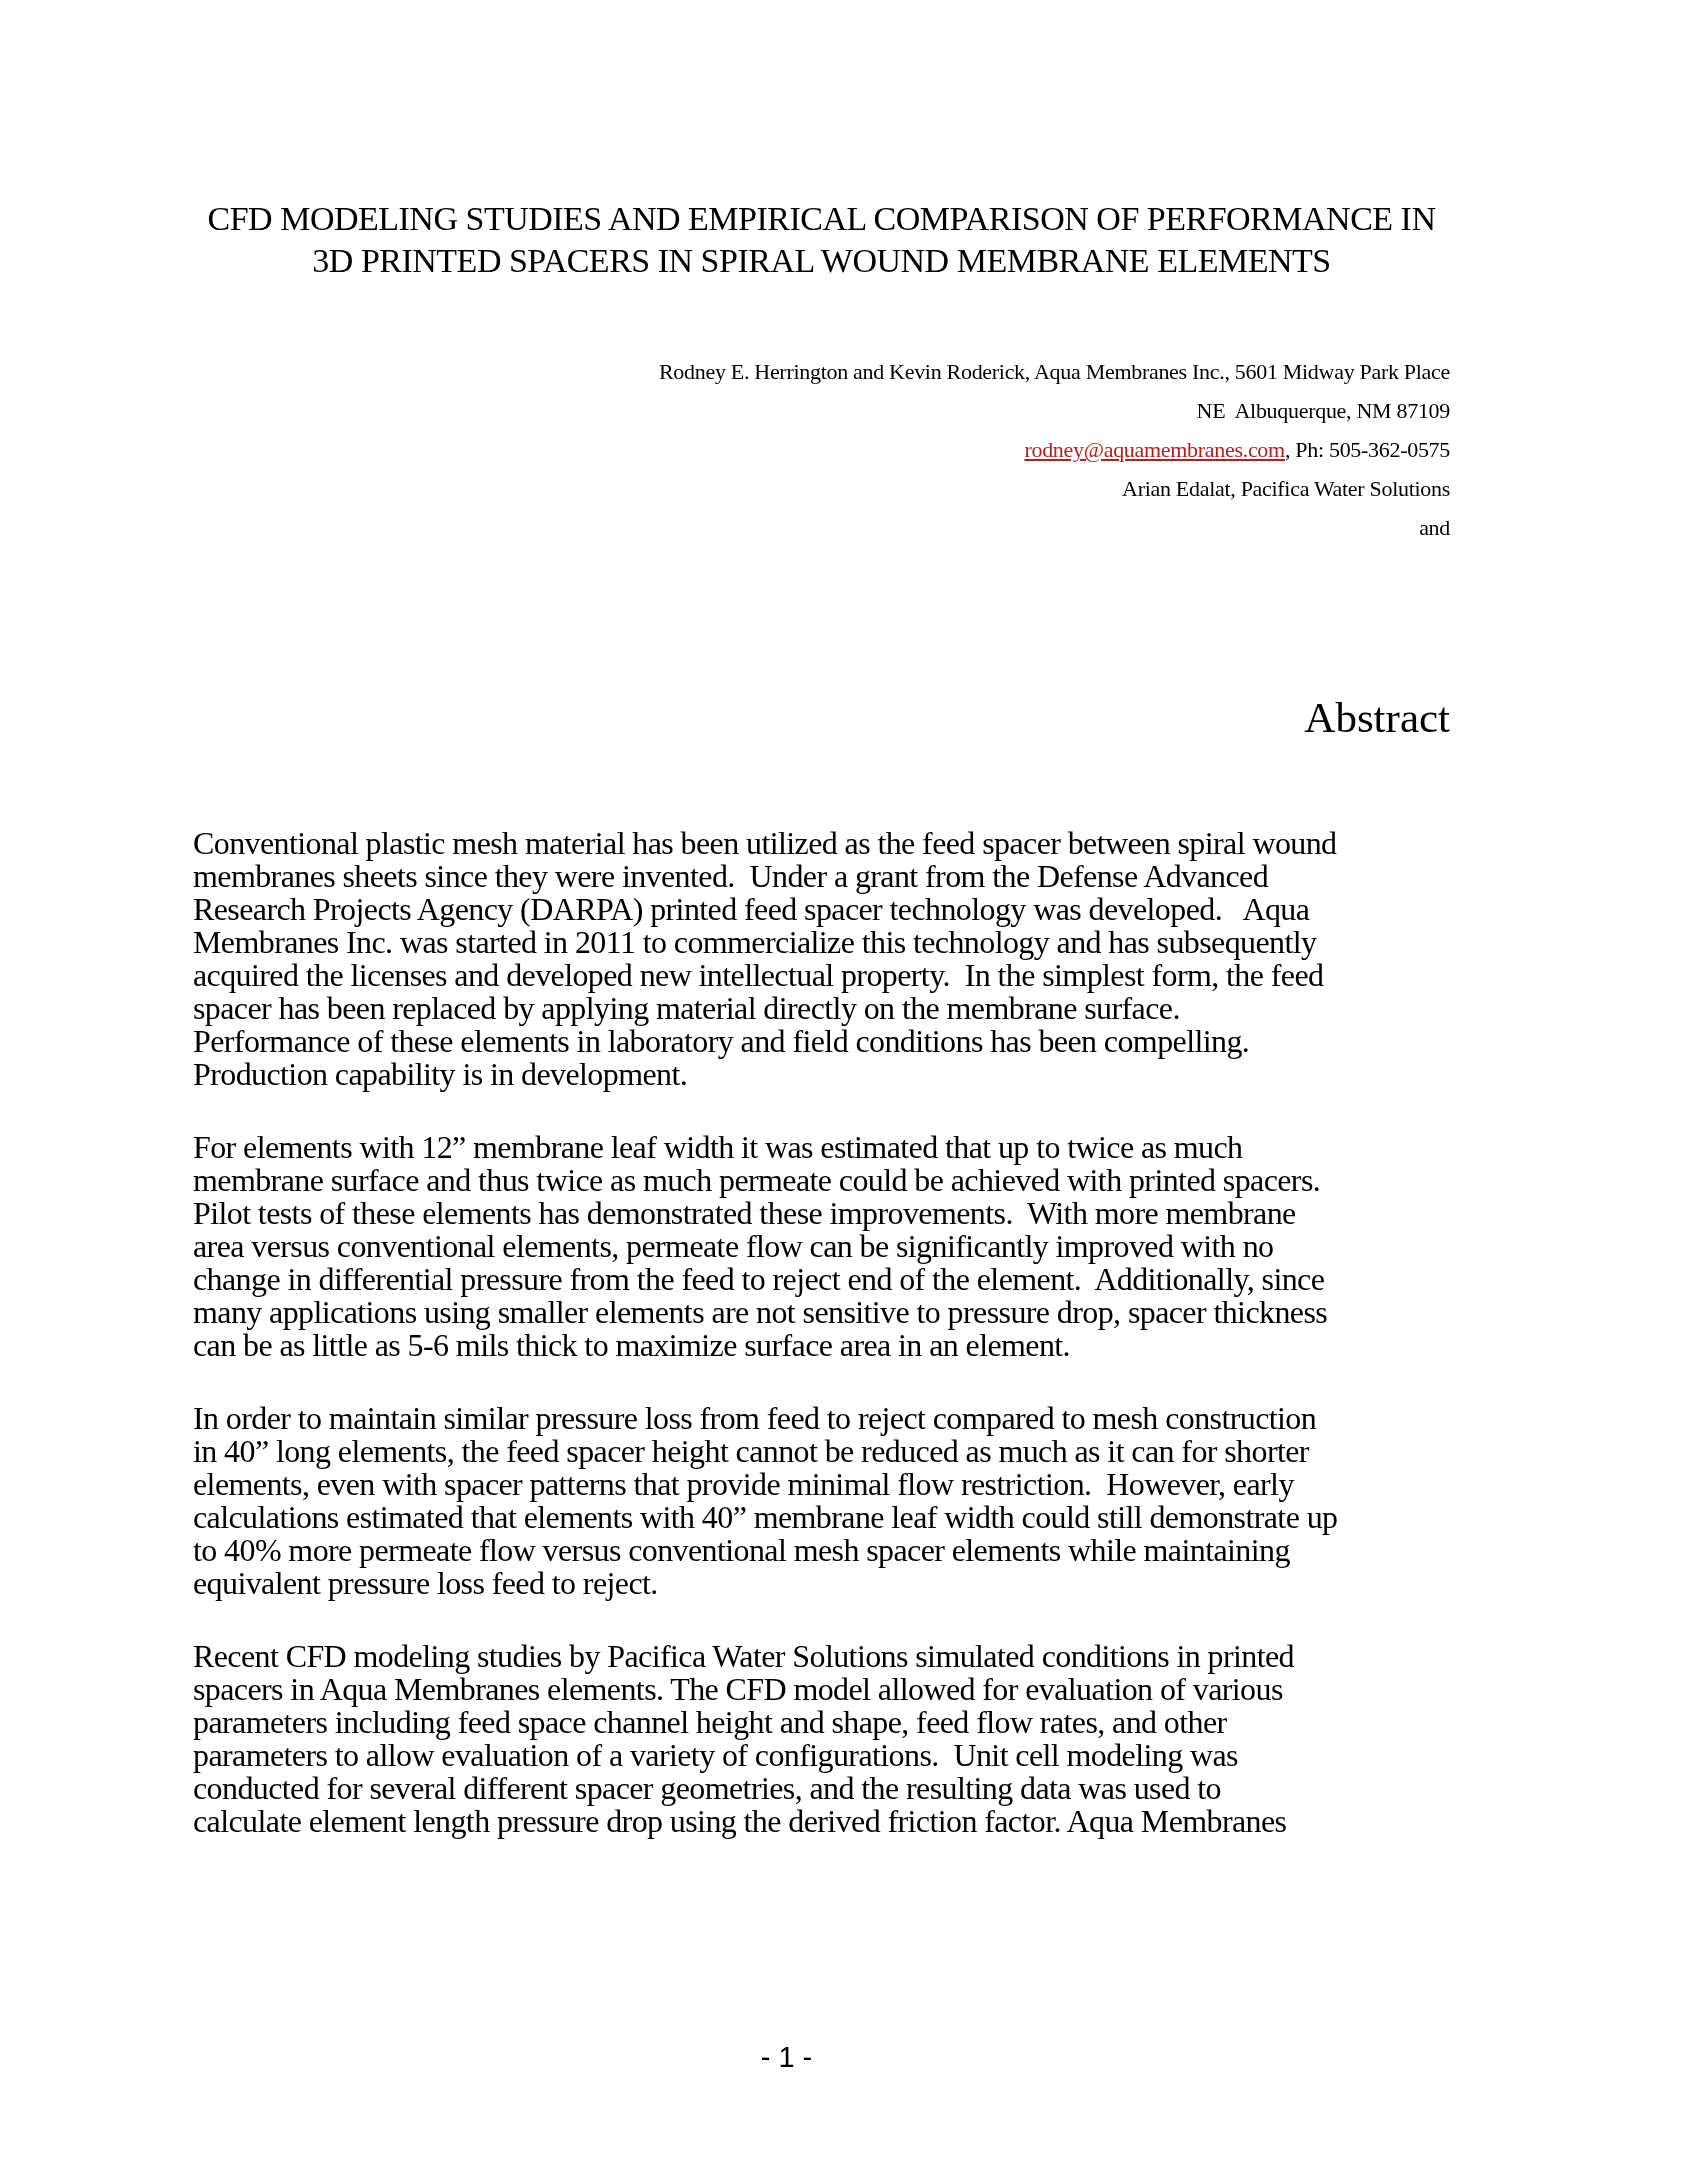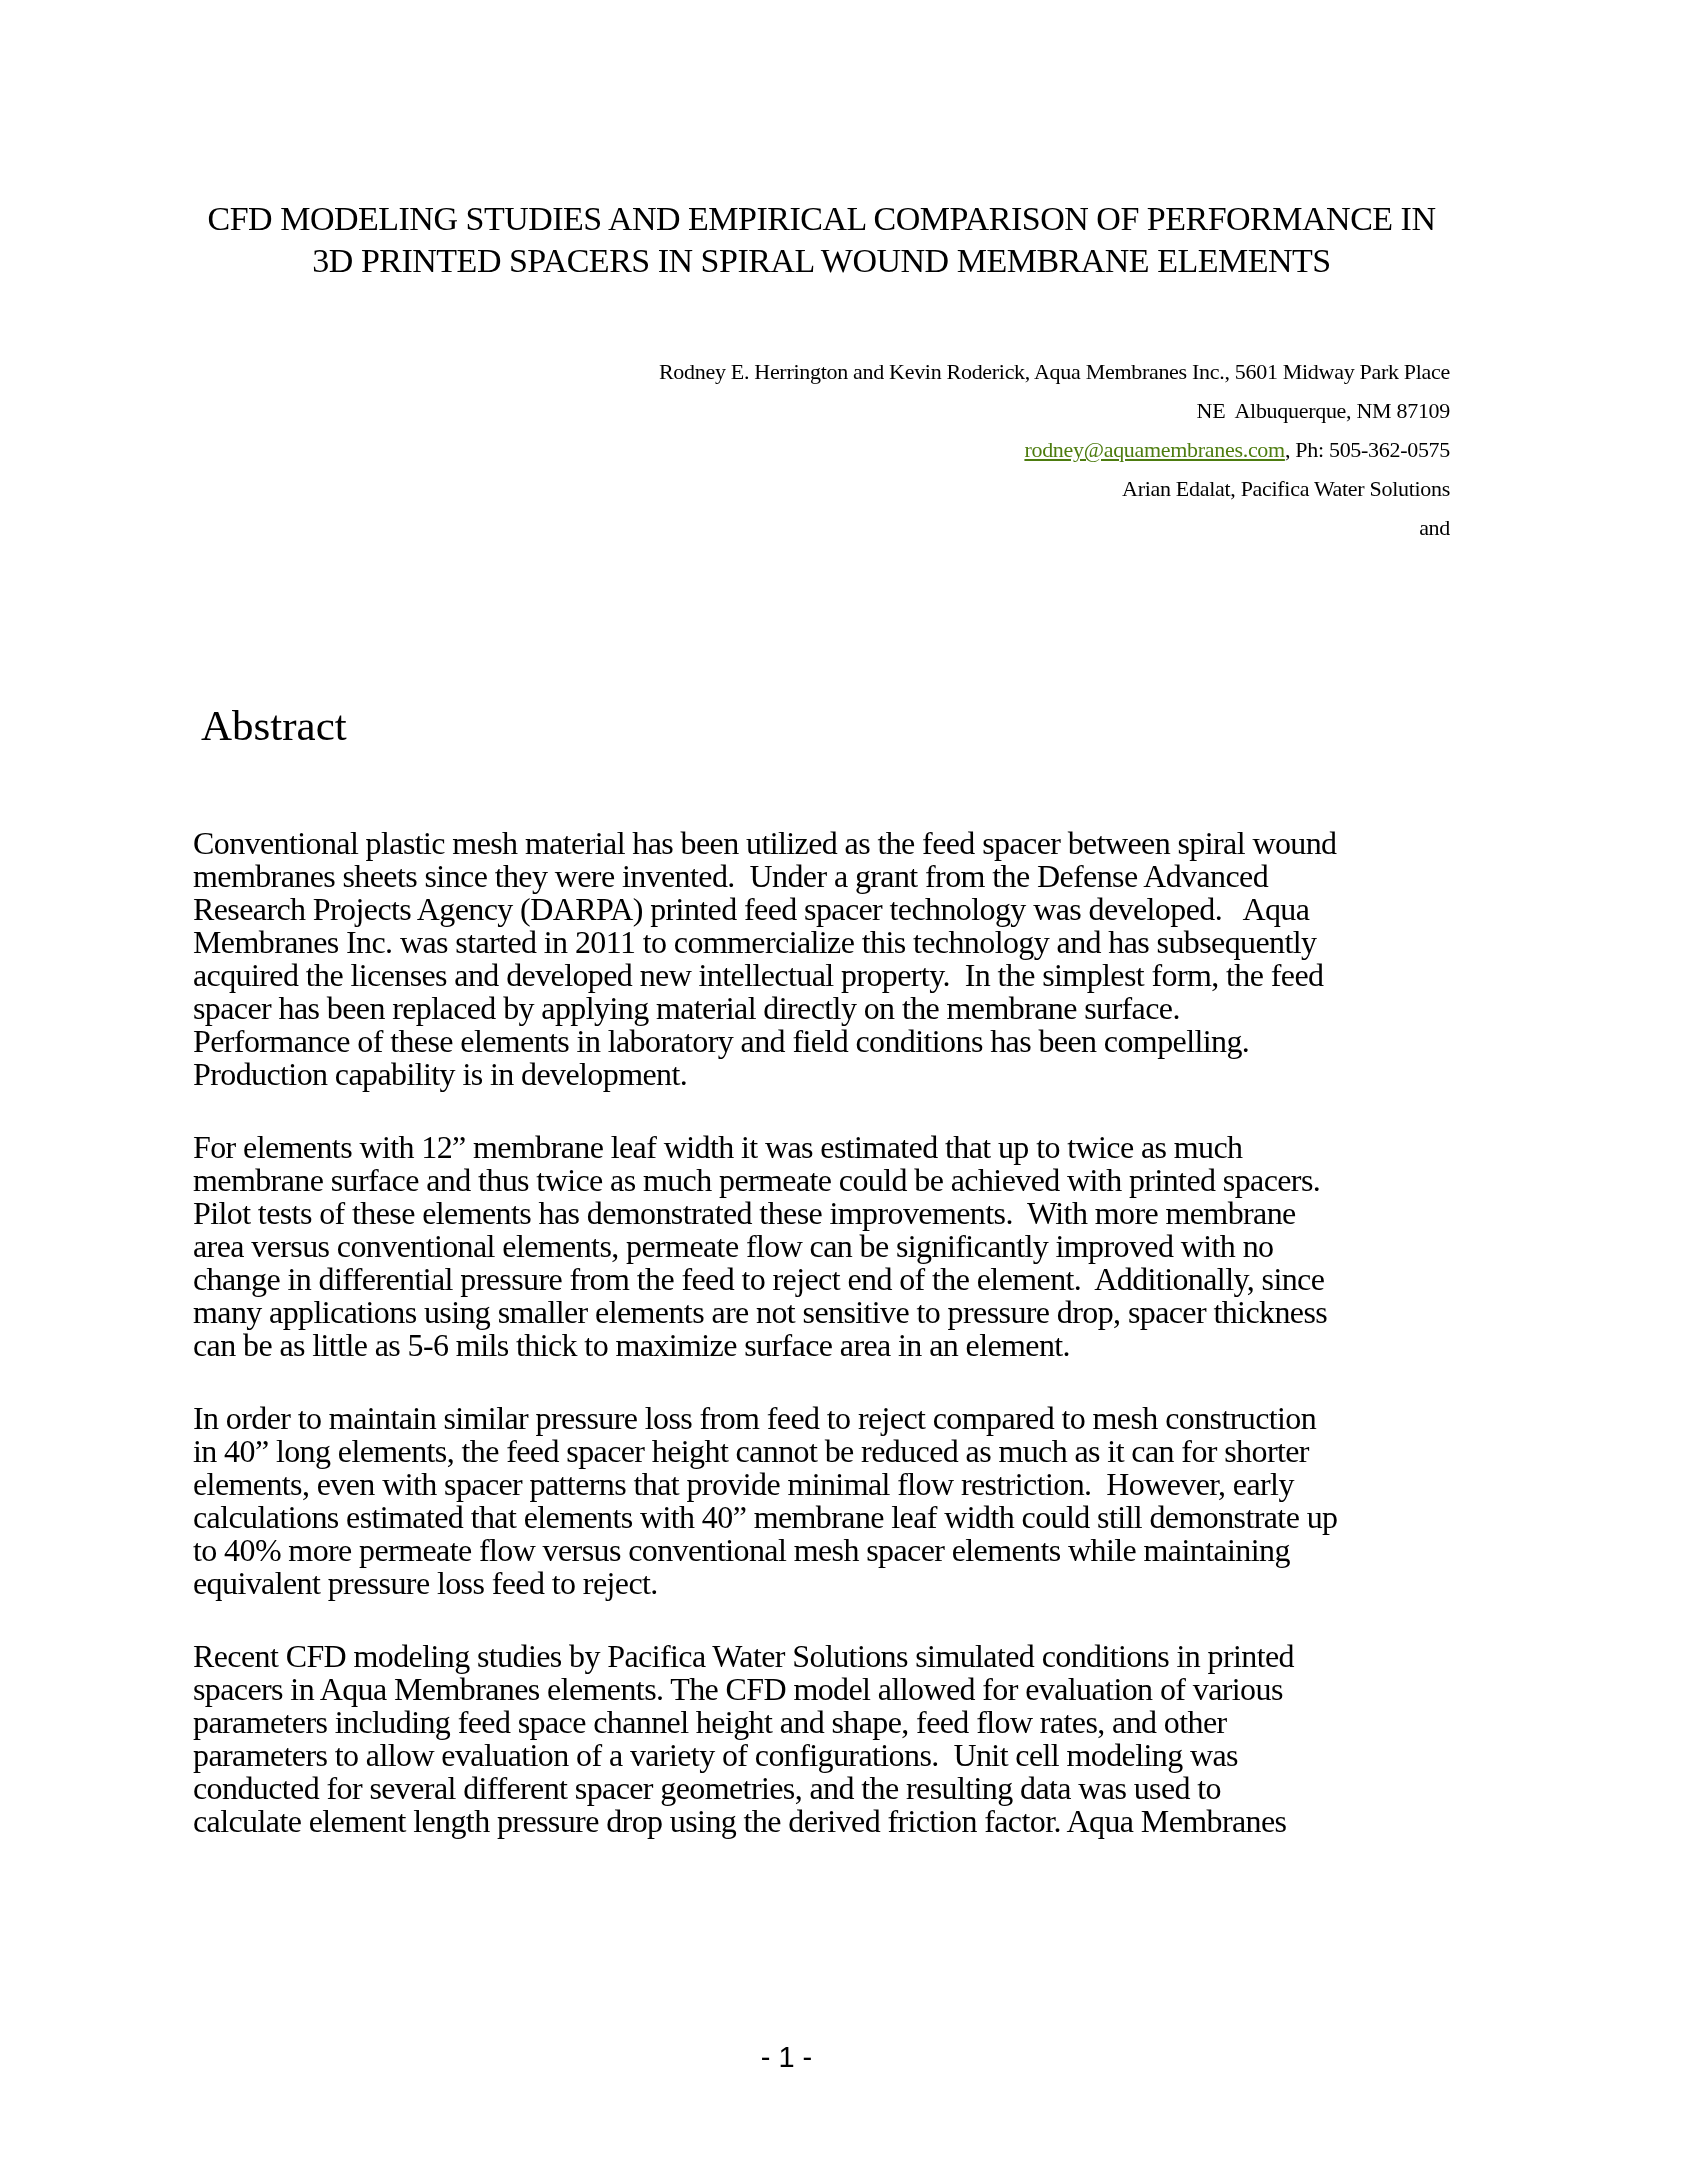--- a/index.html
+++ b/index.html
@@ -35,29 +35,29 @@
     top: 352px;
     text-align: right;
     font-size: 22px;
     line-height: 39px;
     letter-spacing: -0.3px;
   }
   .authors > div {
     white-space: pre-wrap;
   }
   .email-link {
-    color: #4d7c0f;
+    color: #b91c1c;
     text-decoration: underline;
   }
   .abstract-heading {
     top: 693px;
-    text-align: left;
+    text-align: right;
     font-size: 43px;
     font-weight: normal;
-    margin: 8px;
+    margin: 0;
   }
   .body-text {
     top: 827px;
     font-size: 32px;
     line-height: 33px;
     letter-spacing: -0.6px;
   }
   .body-text p {
     margin: 0 0 40px 0;
     white-space: pre-wrap;

